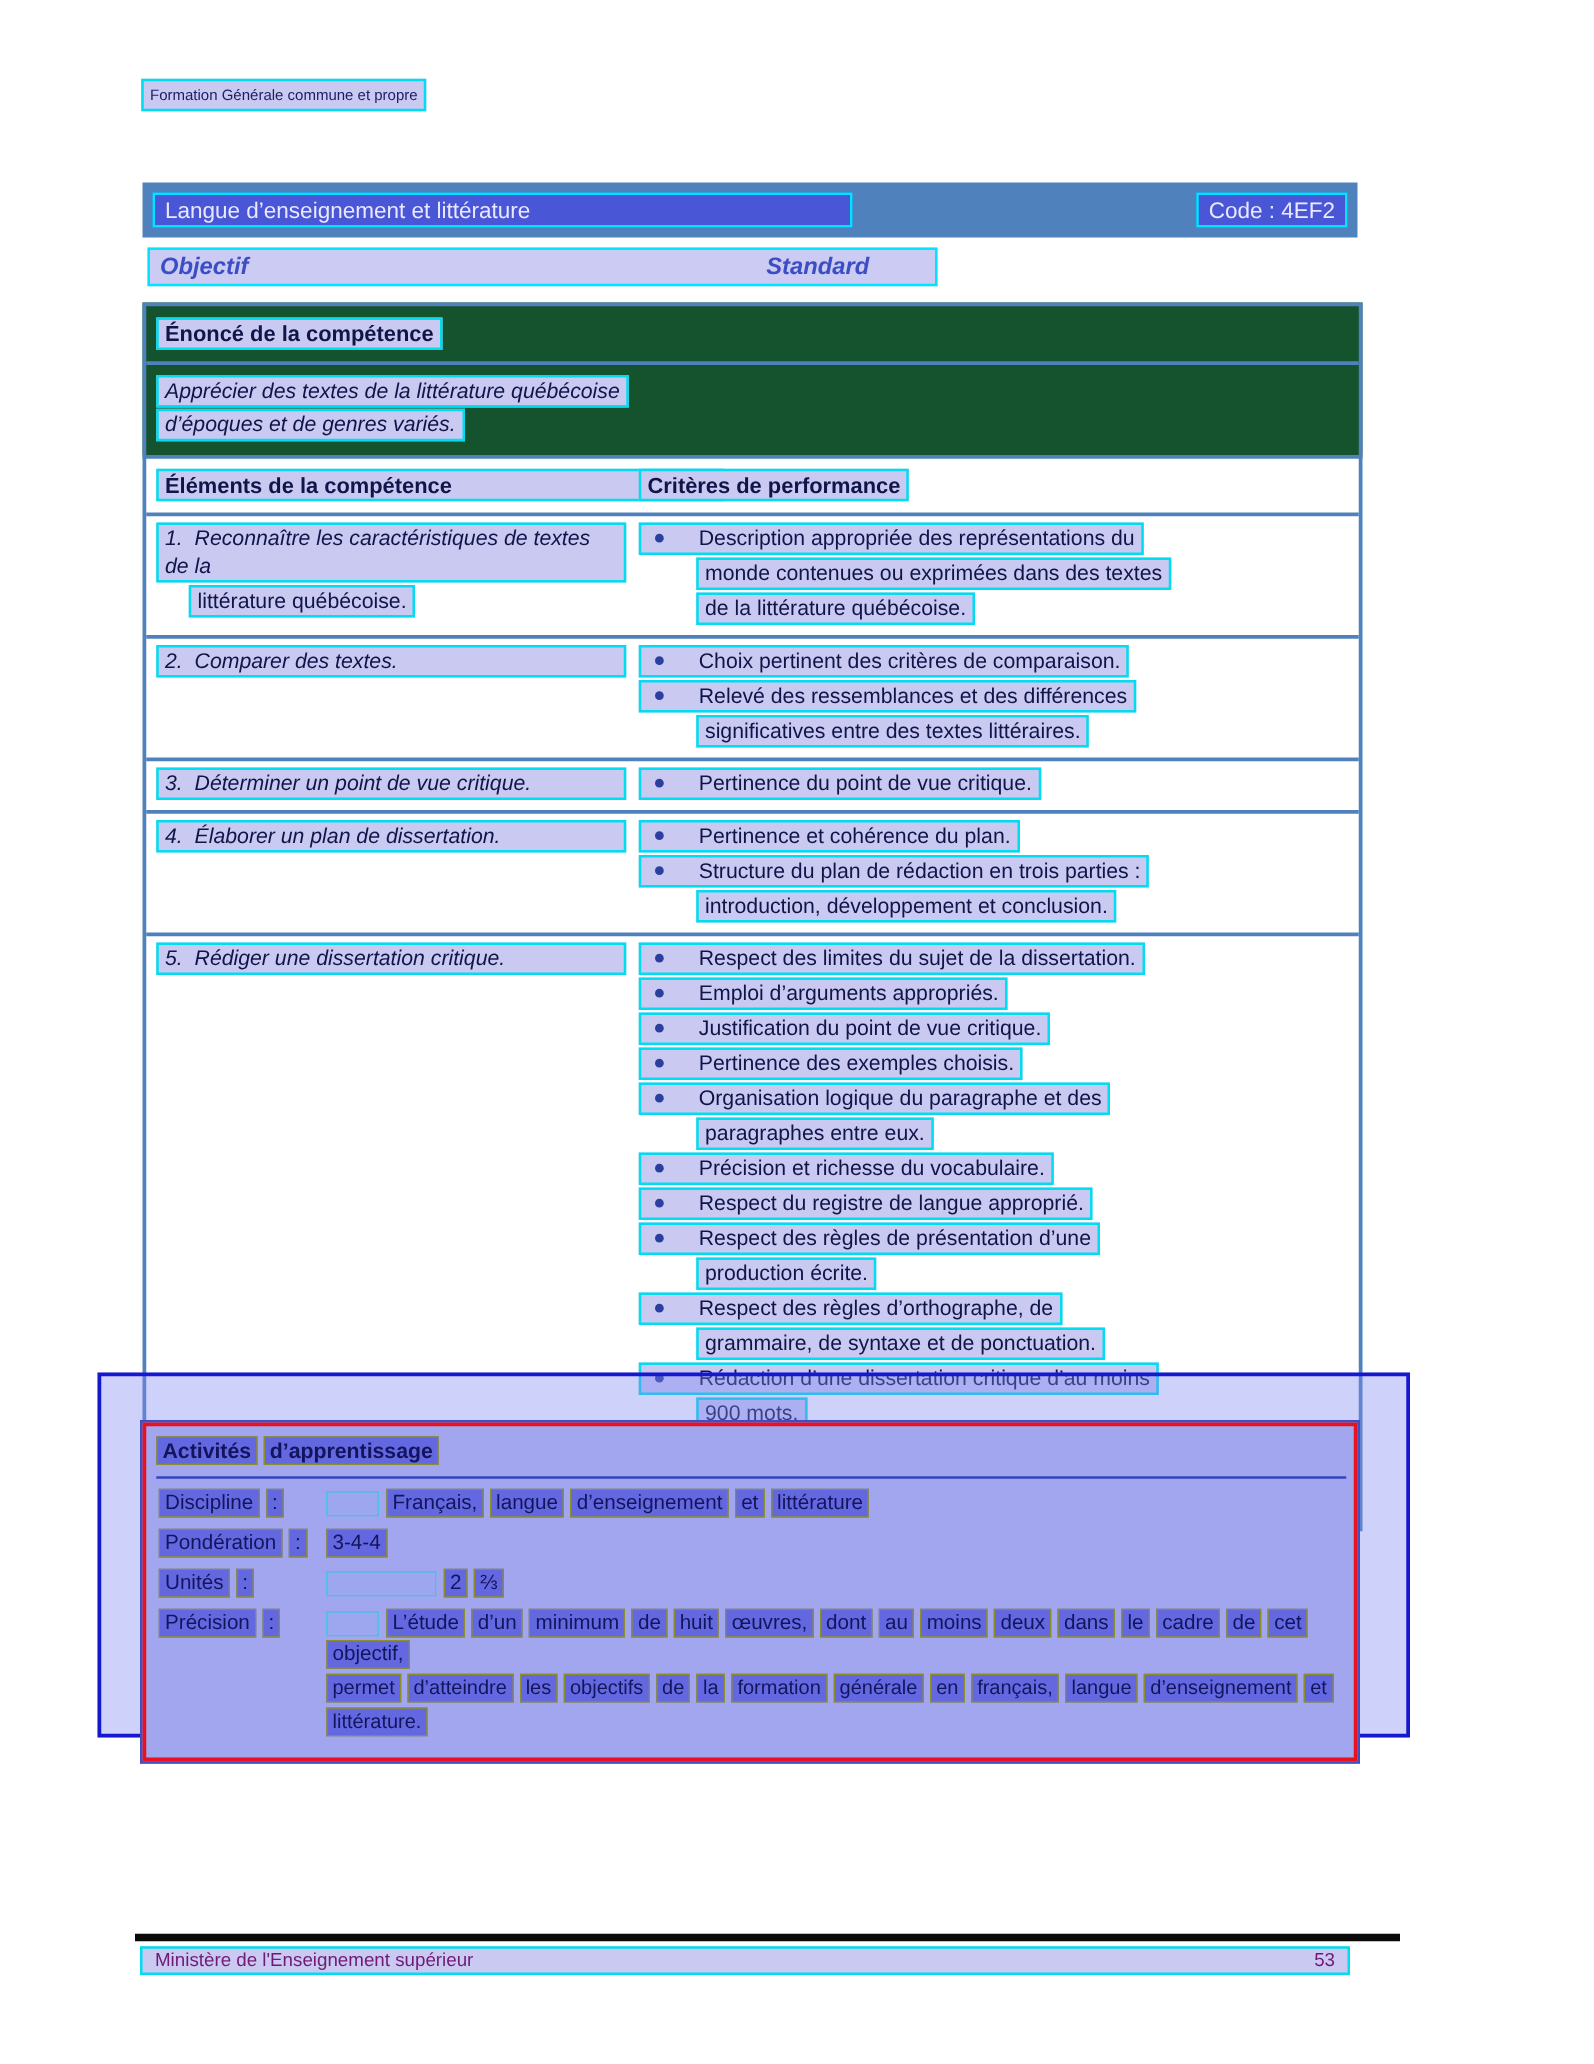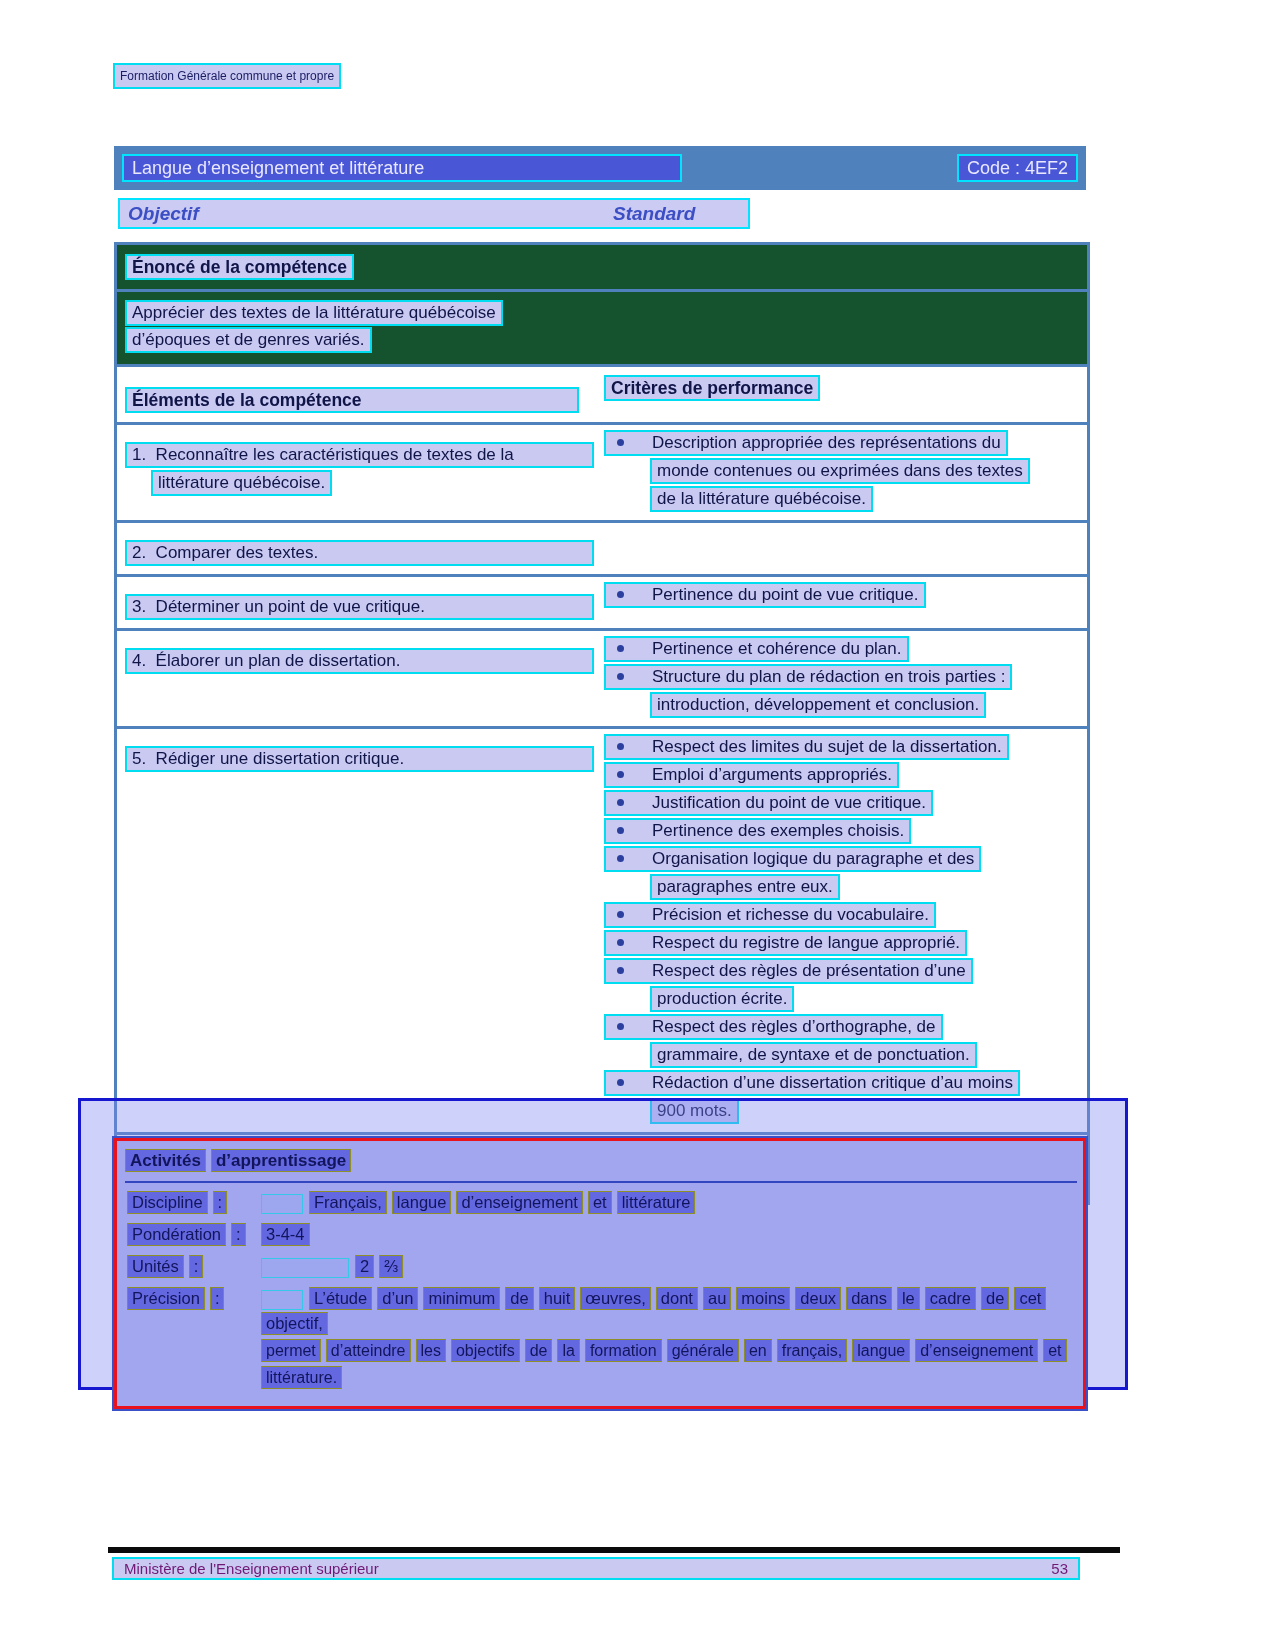--- a/index.html
+++ b/index.html
@@ -2,21 +2,21 @@
 <html><head>
 <meta charset="utf-8">
 <style>
   html,body{margin:0;padding:0;background:#ffffff;}
   #page{position:relative;width:1275px;height:1651px;background:#ffffff;
         font-family:"Liberation Sans",sans-serif;color:#101548;overflow:hidden;}
 
   
   .hl{display:inline-block;background:#c9c9f2;border:2px solid #00ddf0;
       padding:0 5px;margin:1px 0;line-height:22px;}
-  .hl.block{display:block;margin-right:4px;}
+  .hl.block{display:block;margin-right:4px;font-style:italic;}
 
   
   .top-label{position:absolute;left:113px;top:62px;font-size:12px;color:#1a1d62;}
 
   
   .header-bar{position:absolute;left:114px;top:146px;width:972px;height:44px;
               background:#4f81bd;display:flex;align-items:center;
               justify-content:space-between;padding:0 8px;box-sizing:border-box;}
   .bar-hl{background:#4956d6;border:2px solid #00e4ff;color:#e9e8ff;
           font-size:18px;line-height:22px;padding:1px 8px;}
@@ -35,21 +35,21 @@
   .enonce-head{padding:8px 8px;border-bottom:3px solid #4f81bd;}
   .enonce-head .hl{font-weight:bold;font-size:17.5px;}
   .enonce-body{padding:7px 8px 10px;font-size:17px;}
 
   
   .ctable{position:absolute;left:114px;top:364px;width:976px;box-sizing:border-box;
           border:3px solid #4f81bd;background:#ffffff;font-size:17px;}
   .thead{display:flex;padding:7px 0 8px;}
   .thead .hl{font-weight:bold;font-size:17.5px;}
   .trow{display:flex;border-top:3px solid #4f81bd;padding:4px 0 7px;}
-  .tl{width:487px;padding:0 6px 0 8px;box-sizing:border-box;margin-top:12px;}
+  .tl{width:394px;padding:0 6px 0 8px;box-sizing:border-box;}
   .trc{flex:1;padding-right:8px;box-sizing:border-box;}
   .lcont{margin-left:26px;}
   .bcont .hl{margin-left:46px;}
   .dot{display:inline-block;width:7px;height:7px;border-radius:50%;
        background:#2b3f9e;margin:0 28px 2px 6px;vertical-align:middle;}
 
   
   .overlay{position:absolute;left:78px;top:1098px;width:1050px;height:292px;
            background:rgba(125,135,238,0.38);border:3px solid #1518cf;
            box-sizing:border-box;z-index:5;pointer-events:none;}
@@ -118,20 +118,25 @@
           <div class="tl"><span class="hl block">1.&nbsp;&nbsp;Reconnaître les caractéristiques de textes de la</span><span class="hl lcont">littérature québécoise.</span></div>
           <div class="trc">
             <div class="bline"><span class="hl"><span class="dot"></span>Description appropriée des représentations du</span></div>
             <div class="bcont"><span class="hl">monde contenues ou exprimées dans des textes</span></div>
             <div class="bcont"><span class="hl">de la littérature québécoise.</span></div>
           </div>
         </div>
         <div class="trow">
           <div class="tl">
             <span class="hl block">2.&nbsp;&nbsp;Comparer des textes.</span>
+          </div>
+          <div class="trc">
+            <div class="bline"><span class="hl"><span class="dot"></span>Choix pertinent des critères de comparaison.</span></div>
+            <div class="bline"><span class="hl"><span class="dot"></span>Relevé des ressemblances et des différences</span></div>
+            <div class="bcont"><span class="hl">significatives entre des textes littéraires.</span></div>
           </div>
         </div>
         <div class="trow">
           <div class="tl">
             <span class="hl block">3.&nbsp;&nbsp;Déterminer un point de vue critique.</span>
           </div>
           <div class="trc">
             <div class="bline"><span class="hl"><span class="dot"></span>Pertinence du point de vue critique.</span></div>
           </div>
         </div>

